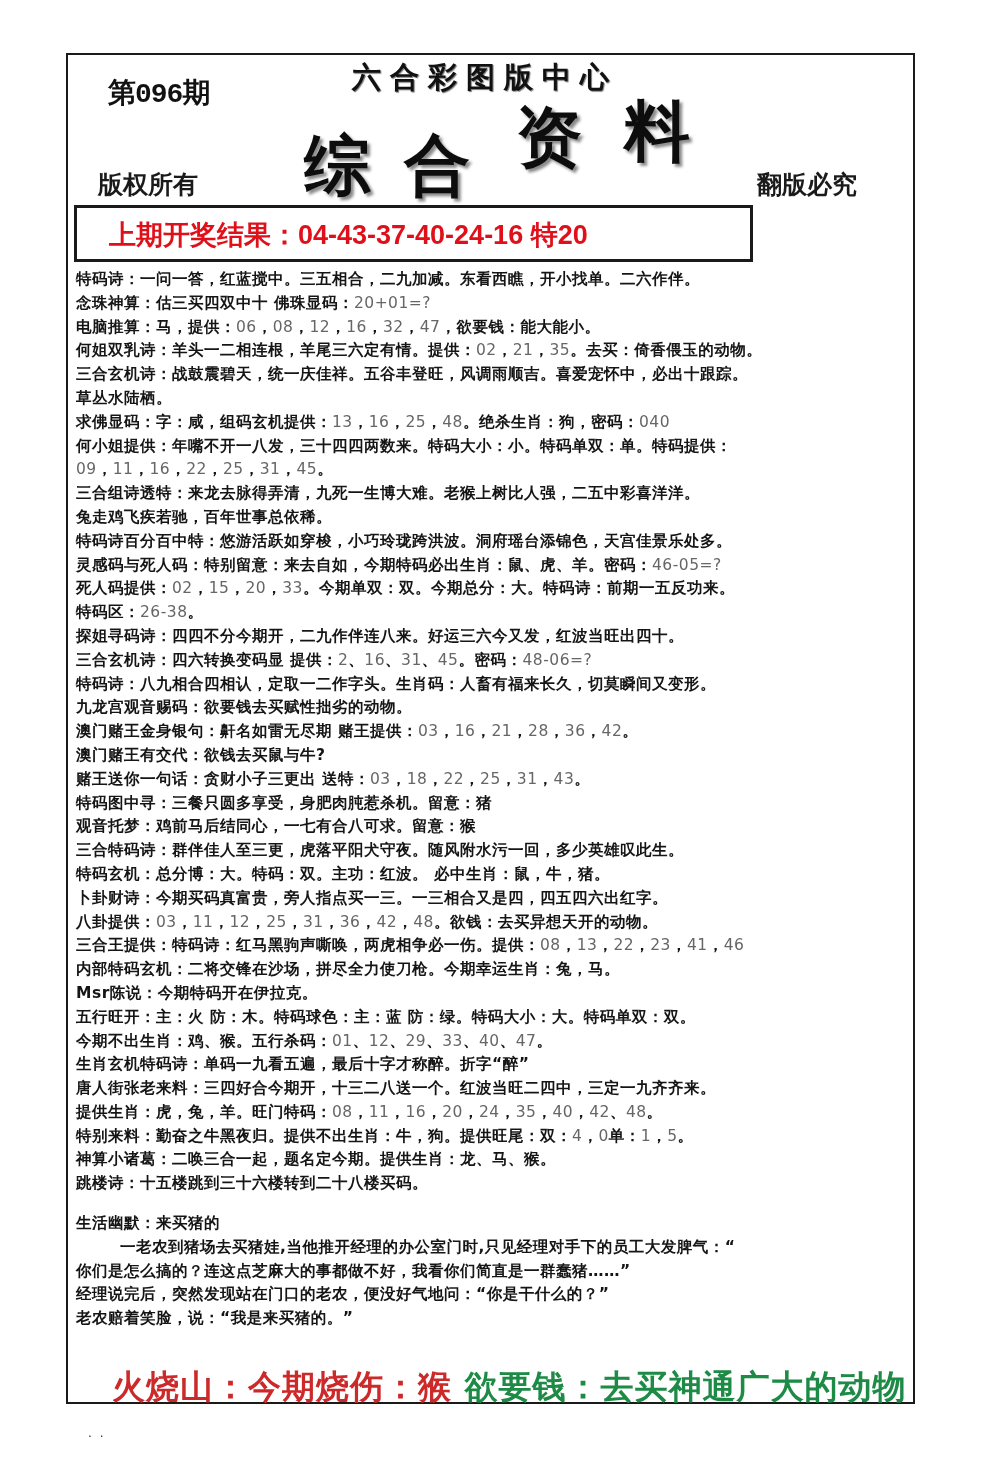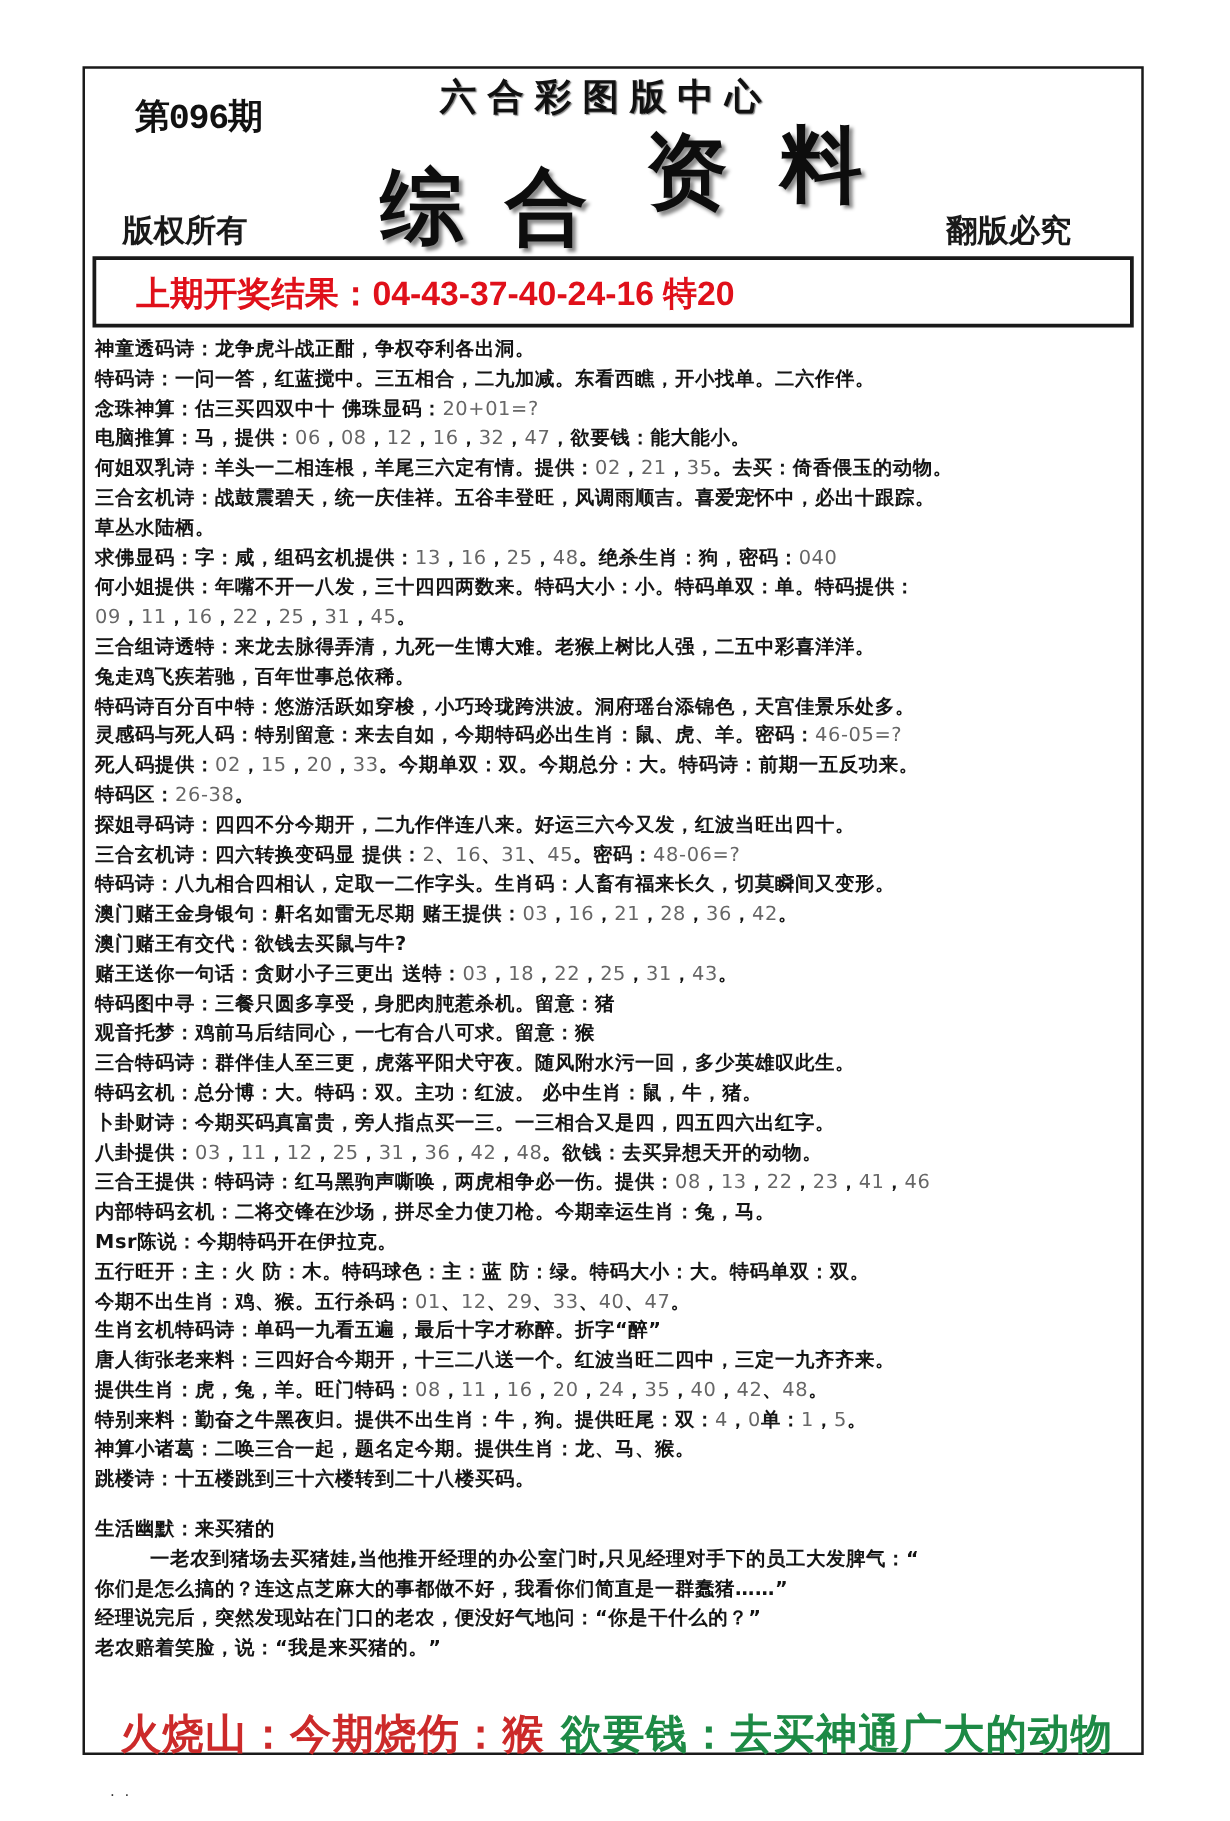--- a/index.html
+++ b/index.html
@@ -10,33 +10,33 @@
   .issue { position:absolute; left:108px; top:74px; font-size:28px; font-weight:bold;
            color:#111; letter-spacing:-1px; font-family:Liberation Mono, monospace; }
   .subtitle { position:absolute; left:352px; top:58px; font-size:29px; letter-spacing:9px;
               color:#111; font-family:"DejaVu Serif", serif; font-weight:bold;
               text-shadow:1px 1px 1px #777; }
   .bigchar { position:absolute; font-size:66px; font-weight:bold; color:#0d0d0d;
              font-family:"DejaVu Serif", serif;
              text-shadow:3px 3px 3px #8a8a8a; line-height:1; }
   .corner { position:absolute; top:168px; font-size:25px; color:#1a1a1a;
             font-family:"DejaVu Serif", serif; font-weight:bold; }
-  .result-box { position:absolute; left:74px; top:205px; width:833px; height:57px;
+  .result-box { position:absolute; left:74px; top:205px; width:679px; height:57px;
                 border:3px solid #1a1a1a; box-sizing:border-box; }
   .result-text { position:absolute; left:32px; top:9px; font-size:27px; color:#e0101a;
                  font-weight:bold; white-space:nowrap; letter-spacing:0px;
                  font-family:"Liberation Sans", sans-serif; }
   .lines { position:absolute; left:76px; top:268px; width:835px; }
   .line { height:23.8px; line-height:23.8px; font-size:15.5px; white-space:nowrap;
           font-weight:bold; color:#151515; font-family:"DejaVu Sans", sans-serif;
           letter-spacing:0.5px; }
   .line .num { color:#666; font-weight:normal; }
   .joke-title { margin-top:16px; }
   .indent { padding-left:44px; }
-  .footer { position:absolute; left:96px; top:1365px; font-size:33px; font-weight:bold;
+  .footer { position:absolute; left:112px; top:1365px; font-size:33px; font-weight:bold;
             white-space:nowrap; font-family:"DejaVu Serif", serif; letter-spacing:1px; }
   .footer .red { color:#cc2a2a; }
   .footer .green { color:#1d8a45; }
   .dots { position:absolute; left:88px; top:1426px; font-size:12px; color:#333; letter-spacing:2px; }
 </style>
 </head>
 <body>
 
 <div class="frame"></div>
 
@@ -49,39 +49,39 @@
 <div class="bigchar" style="left:624px; top:98px;">料</div>
 
 <div class="corner" style="left:98px;">版权所有</div>
 <div class="corner" style="left:757px;">翻版必究</div>
 
 <div class="result-box">
   <div class="result-text">上期开奖结果：04-43-37-40-24-16 特20</div>
 </div>
 
 <div class="lines">
-  <div class="line">神童透码诗：龙争虎斗战正酣，争权夺利各出洞。</div>
   <div class="line">特码诗：一问一答，红蓝搅中。三五相合，二九加减。东看西瞧，开小找单。二六作伴。</div>
   <div class="line">念珠神算：估三买四双中十    佛珠显码：<span class="num">20+01=?</span></div>
   <div class="line">电脑推算：马，提供：<span class="num">06</span>，<span class="num">08</span>，<span class="num">12</span>，<span class="num">16</span>，<span class="num">32</span>，<span class="num">47</span>，欲要钱：能大能小。</div>
   <div class="line">何姐双乳诗：羊头一二相连根，羊尾三六定有情。提供：<span class="num">02</span>，<span class="num">21</span>，<span class="num">35</span>。去买：倚香偎玉的动物。</div>
   <div class="line">三合玄机诗：战鼓震碧天，统一庆佳祥。五谷丰登旺，风调雨顺吉。喜爱宠怀中，必出十跟踪。</div>
   <div class="line">草丛水陆栖。</div>
   <div class="line">求佛显码：字：咸，组码玄机提供：<span class="num">13</span>，<span class="num">16</span>，<span class="num">25</span>，<span class="num">48</span>。绝杀生肖：狗，密码：<span class="num">040</span></div>
   <div class="line">何小姐提供：年嘴不开一八发，三十四四两数来。特码大小：小。特码单双：单。特码提供：</div>
   <div class="line"><span class="num">09</span>，<span class="num">11</span>，<span class="num">16</span>，<span class="num">22</span>，<span class="num">25</span>，<span class="num">31</span>，<span class="num">45</span>。</div>
   <div class="line">三合组诗透特：来龙去脉得弄清，九死一生博大难。老猴上树比人强，二五中彩喜洋洋。</div>
   <div class="line">兔走鸡飞疾若驰，百年世事总依稀。</div>
   <div class="line">特码诗百分百中特：悠游活跃如穿梭，小巧玲珑跨洪波。洞府瑶台添锦色，天宫佳景乐处多。</div>
   <div class="line">灵感码与死人码：特别留意：来去自如，今期特码必出生肖：鼠、虎、羊。密码：<span class="num">46-05=?</span></div>
   <div class="line">死人码提供：<span class="num">02</span>，<span class="num">15</span>，<span class="num">20</span>，<span class="num">33</span>。今期单双：双。今期总分：大。特码诗：前期一五反功来。</div>
   <div class="line">特码区：<span class="num">26-38</span>。</div>
   <div class="line">探姐寻码诗：四四不分今期开，二九作伴连八来。好运三六今又发，红波当旺出四十。</div>
   <div class="line">三合玄机诗：四六转换变码显   提供：<span class="num">2</span>、<span class="num">16</span>、<span class="num">31</span>、<span class="num">45</span>。密码：<span class="num">48-06=?</span></div>
   <div class="line">特码诗：八九相合四相认，定取一二作字头。生肖码：人畜有福来长久，切莫瞬间又变形。</div>
+  <div class="line">九龙宫观音赐码：欲要钱去买赋性拙劣的动物。</div>
   <div class="line">澳门赌王金身银句：鼾名如雷无尽期  赌王提供：<span class="num">03</span>，<span class="num">16</span>，<span class="num">21</span>，<span class="num">28</span>，<span class="num">36</span>，<span class="num">42</span>。</div>
   <div class="line">澳门赌王有交代：欲钱去买鼠与牛?</div>
   <div class="line">赌王送你一句话：贪财小子三更出 送特：<span class="num">03</span>，<span class="num">18</span>，<span class="num">22</span>，<span class="num">25</span>，<span class="num">31</span>，<span class="num">43</span>。</div>
   <div class="line">特码图中寻：三餐只圆多享受，身肥肉肫惹杀机。留意：猪</div>
   <div class="line">观音托梦：鸡前马后结同心，一七有合八可求。留意：猴</div>
   <div class="line">三合特码诗：群伴佳人至三更，虎落平阳犬守夜。随风附水污一回，多少英雄叹此生。</div>
   <div class="line">特码玄机：总分博：大。特码：双。主功：红波。  必中生肖：鼠，牛，猪。</div>
   <div class="line">卜卦财诗：今期买码真富贵，旁人指点买一三。一三相合又是四，四五四六出红字。</div>
   <div class="line">八卦提供：<span class="num">03</span>，<span class="num">11</span>，<span class="num">12</span>，<span class="num">25</span>，<span class="num">31</span>，<span class="num">36</span>，<span class="num">42</span>，<span class="num">48</span>。欲钱：去买异想天开的动物。</div>
   <div class="line">三合王提供：特码诗：红马黑驹声嘶唤，两虎相争必一伤。提供：<span class="num">08</span>，<span class="num">13</span>，<span class="num">22</span>，<span class="num">23</span>，<span class="num">41</span>，<span class="num">46</span></div>

